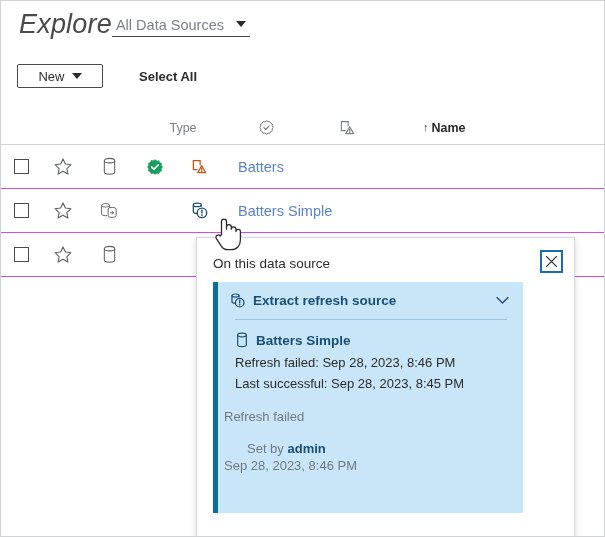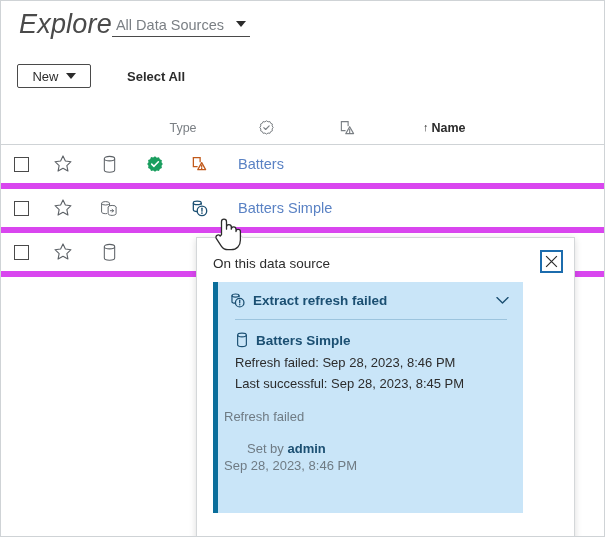--- a/index.html
+++ b/index.html
@@ -65,21 +65,21 @@
     position: absolute;
     left: 16px;
     top: 63px;
     display: flex;
     align-items: center;
   }
   .new-button {
     border: 1px solid #4a4a4a;
     background: #fff;
     border-radius: 2px;
-    width: 74px;
+    width: 86px;
     height: 24px;
     display: flex;
     align-items: center;
     justify-content: center;
     font-size: 13px;
     color: #2c2c2c;
     cursor: pointer;
     box-sizing: border-box;
   }
   .new-button .caret-down {
@@ -100,21 +100,21 @@
     position: absolute;
     left: 0;
     top: 110px;
     width: 605px;
   }
   .trow {
     display: flex;
     align-items: center;
     height: 44px;
     box-sizing: border-box;
-    border-bottom: 6px solid #d946ef;
+    border-bottom: 1px solid #d946ef;
   }
   .trow.head {
     height: 34px;
     border-bottom: 1px solid #cfd3d6;
     gap: 37px;
   }
   .c-check { width: 40px; display:flex; justify-content:center; }
   .c-star  { width: 44px; display:flex; justify-content:center; }
   .c-type  { width: 48px; display:flex; justify-content:center; }
   .c-cert  { width: 44px; display:flex; justify-content:center; }
@@ -452,21 +452,21 @@
     <div class="alert-card">
       <div class="alert-head">
         <svg width="17" height="17" viewBox="0 0 24 24">
           <ellipse cx="9.2" cy="5" rx="5" ry="2.2" fill="none" stroke="#1b4f72" stroke-width="1.7"></ellipse>
           <path d="M4.2 5v8.6c0 1.2 2.24 2.2 5 2.2" fill="none" stroke="#1b4f72" stroke-width="1.7"></path>
           <path d="M14.2 5v2.4" fill="none" stroke="#1b4f72" stroke-width="1.7"></path>
           <circle cx="15.1" cy="15" r="6" fill="#c9e5f8" stroke="#1b4f72" stroke-width="1.8"></circle>
           <path d="M15.1 11.6v3.8" stroke="#1b4f72" stroke-width="1.8" stroke-linecap="round"></path>
           <circle cx="15.1" cy="17.9" r="1.05" fill="#1b4f72"></circle>
         </svg>
-        <span class="alert-head-text">Extract refresh failed</span>
+        <span class="alert-head-text">Extract refresh source</span>
         <svg class="chev-down" width="13" height="9" viewBox="0 0 14 9">
           <path d="M1 1.4L7 7.2l6-5.8" fill="none" stroke="#1b4f72" stroke-width="1.5" stroke-linecap="round" stroke-linejoin="round"></path>
         </svg>
       </div>
 
 
       <div class="divider"></div>
 
       <div class="ds-line">
         <svg width="14" height="16" viewBox="0 0 18 22">

